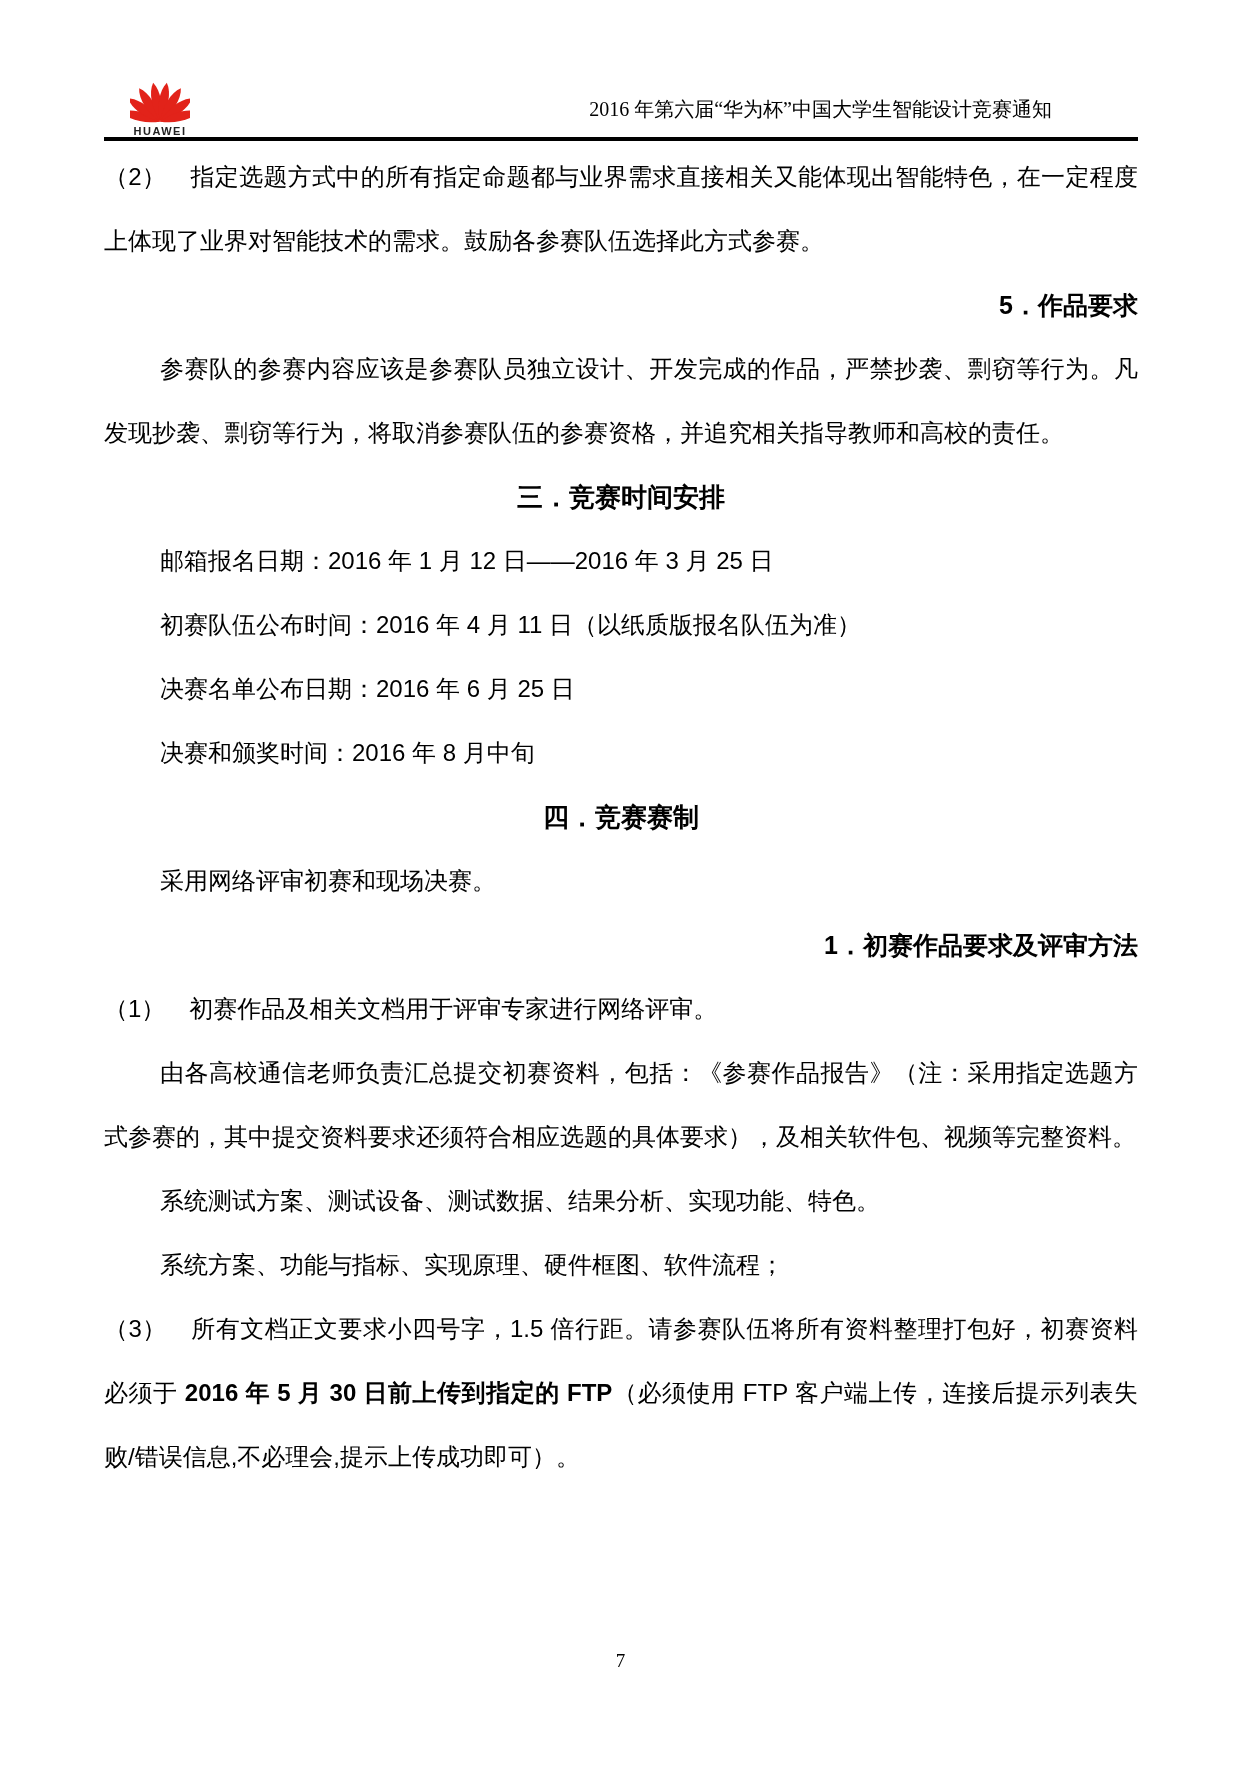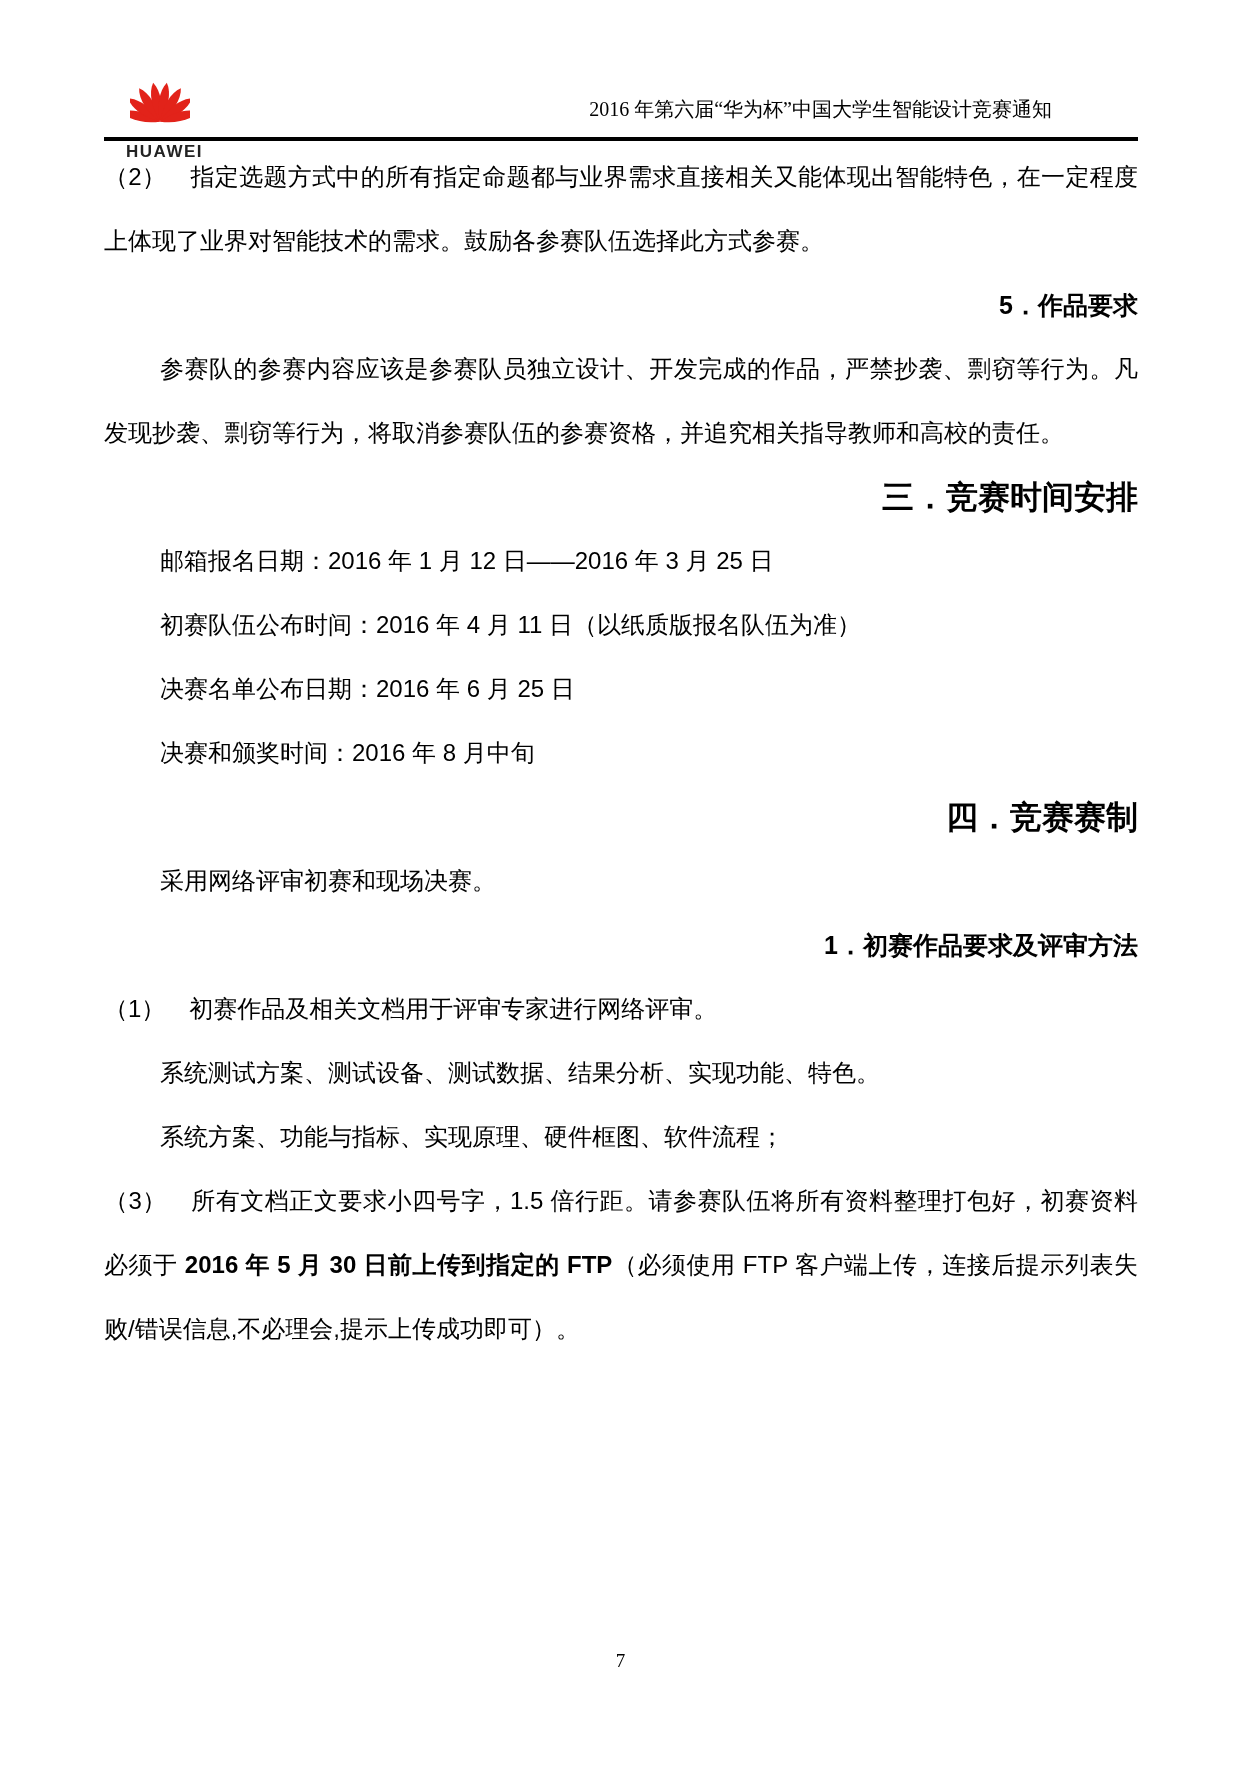--- a/index.html
+++ b/index.html
@@ -17,25 +17,25 @@
   .header { position: relative; height: 141px; }
   .logo {
     position: absolute;
     left: 126px;
     top: 78px;
     width: 68px;
     text-align: center;
   }
   .logo svg { display: block; margin: 0 auto; }
   .logo-word {
-    font-size: 17px;
+    font-size: 11px;
     font-weight: bold;
     letter-spacing: 1.5px;
     color: #232323;
-    margin-top: 18px;
+    margin-top: 1px;
   }
   .header-title {
     position: absolute;
     left: 104px;
     right: 103px;
     top: 96px;
     text-align: right;
     padding-right: 86px;
     font-family: "Liberation Serif", serif;
     font-size: 20px;
@@ -53,23 +53,23 @@
   .content {
     margin: 0 103px 0 104px;
     padding-top: 4px;
     font-size: 24px;
     line-height: 64px;
     text-align: justify;
   }
   .content p { margin: 0; }
   .indent1 { text-indent: 56px; }
   .heading-sec {
-    font-size: 32px;
+    font-size: 26px;
     font-weight: bold;
-    text-align: right;
+    text-align: center;
   }
   .heading-num {
     font-size: 25px;
     font-weight: bold;
     text-align: right;
   }
   .bold-inline { font-weight: bold; margin-top: 17px; }
   
   .footer-page {
     position: absolute;
@@ -130,20 +130,21 @@
     <p class="indent1">参赛队的参赛内容应该是参赛队员独立设计、开发完成的作品，严禁抄袭、剽窃等行为。凡发现抄袭、剽窃等行为，将取消参赛队伍的参赛资格，并追究相关指导教师和高校的责任。</p>
     <p class="heading-sec">三．竞赛时间安排</p>
     <p class="indent1">邮箱报名日期：2016 年 1 月 12 日——2016 年 3 月 25 日</p>
     <p class="indent1">初赛队伍公布时间：2016 年 4 月 11 日（以纸质版报名队伍为准）</p>
     <p class="indent1">决赛名单公布日期：2016 年 6 月 25 日</p>
     <p class="indent1">决赛和颁奖时间：2016 年 8 月中旬</p>
     <p class="heading-sec">四．竞赛赛制</p>
     <p class="indent1">采用网络评审初赛和现场决赛。</p>
     <p class="heading-num">1．初赛作品要求及评审方法</p>
     <p>（1）　初赛作品及相关文档用于评审专家进行网络评审。</p>
+    <p class="indent1">由各高校通信老师负责汇总提交初赛资料，包括：《参赛作品报告》（注：采用指定选题方式参赛的，其中提交资料要求还须符合相应选题的具体要求），及相关软件包、视频等完整资料。</p>
     <p class="indent1">系统测试方案、测试设备、测试数据、结果分析、实现功能、特色。</p>
     <p class="indent1">系统方案、功能与指标、实现原理、硬件框图、软件流程；</p>
     <p><span>（3）　所有文档正文要求小四号字，1.5 倍行距。请参赛队伍将所有资料整理打包好，初赛资料必须于 </span><span class="bold-inline">2016 年 5 月 30 日前上传到指定的 FTP</span><span>（必须使用 FTP 客户端上传，连接后提示列表失败/错误信息,不必理会,提示上传成功即可）。</span></p>
   </div>
 
   <div class="footer-page">7</div>
 
 </div>
 
 </body></html>

